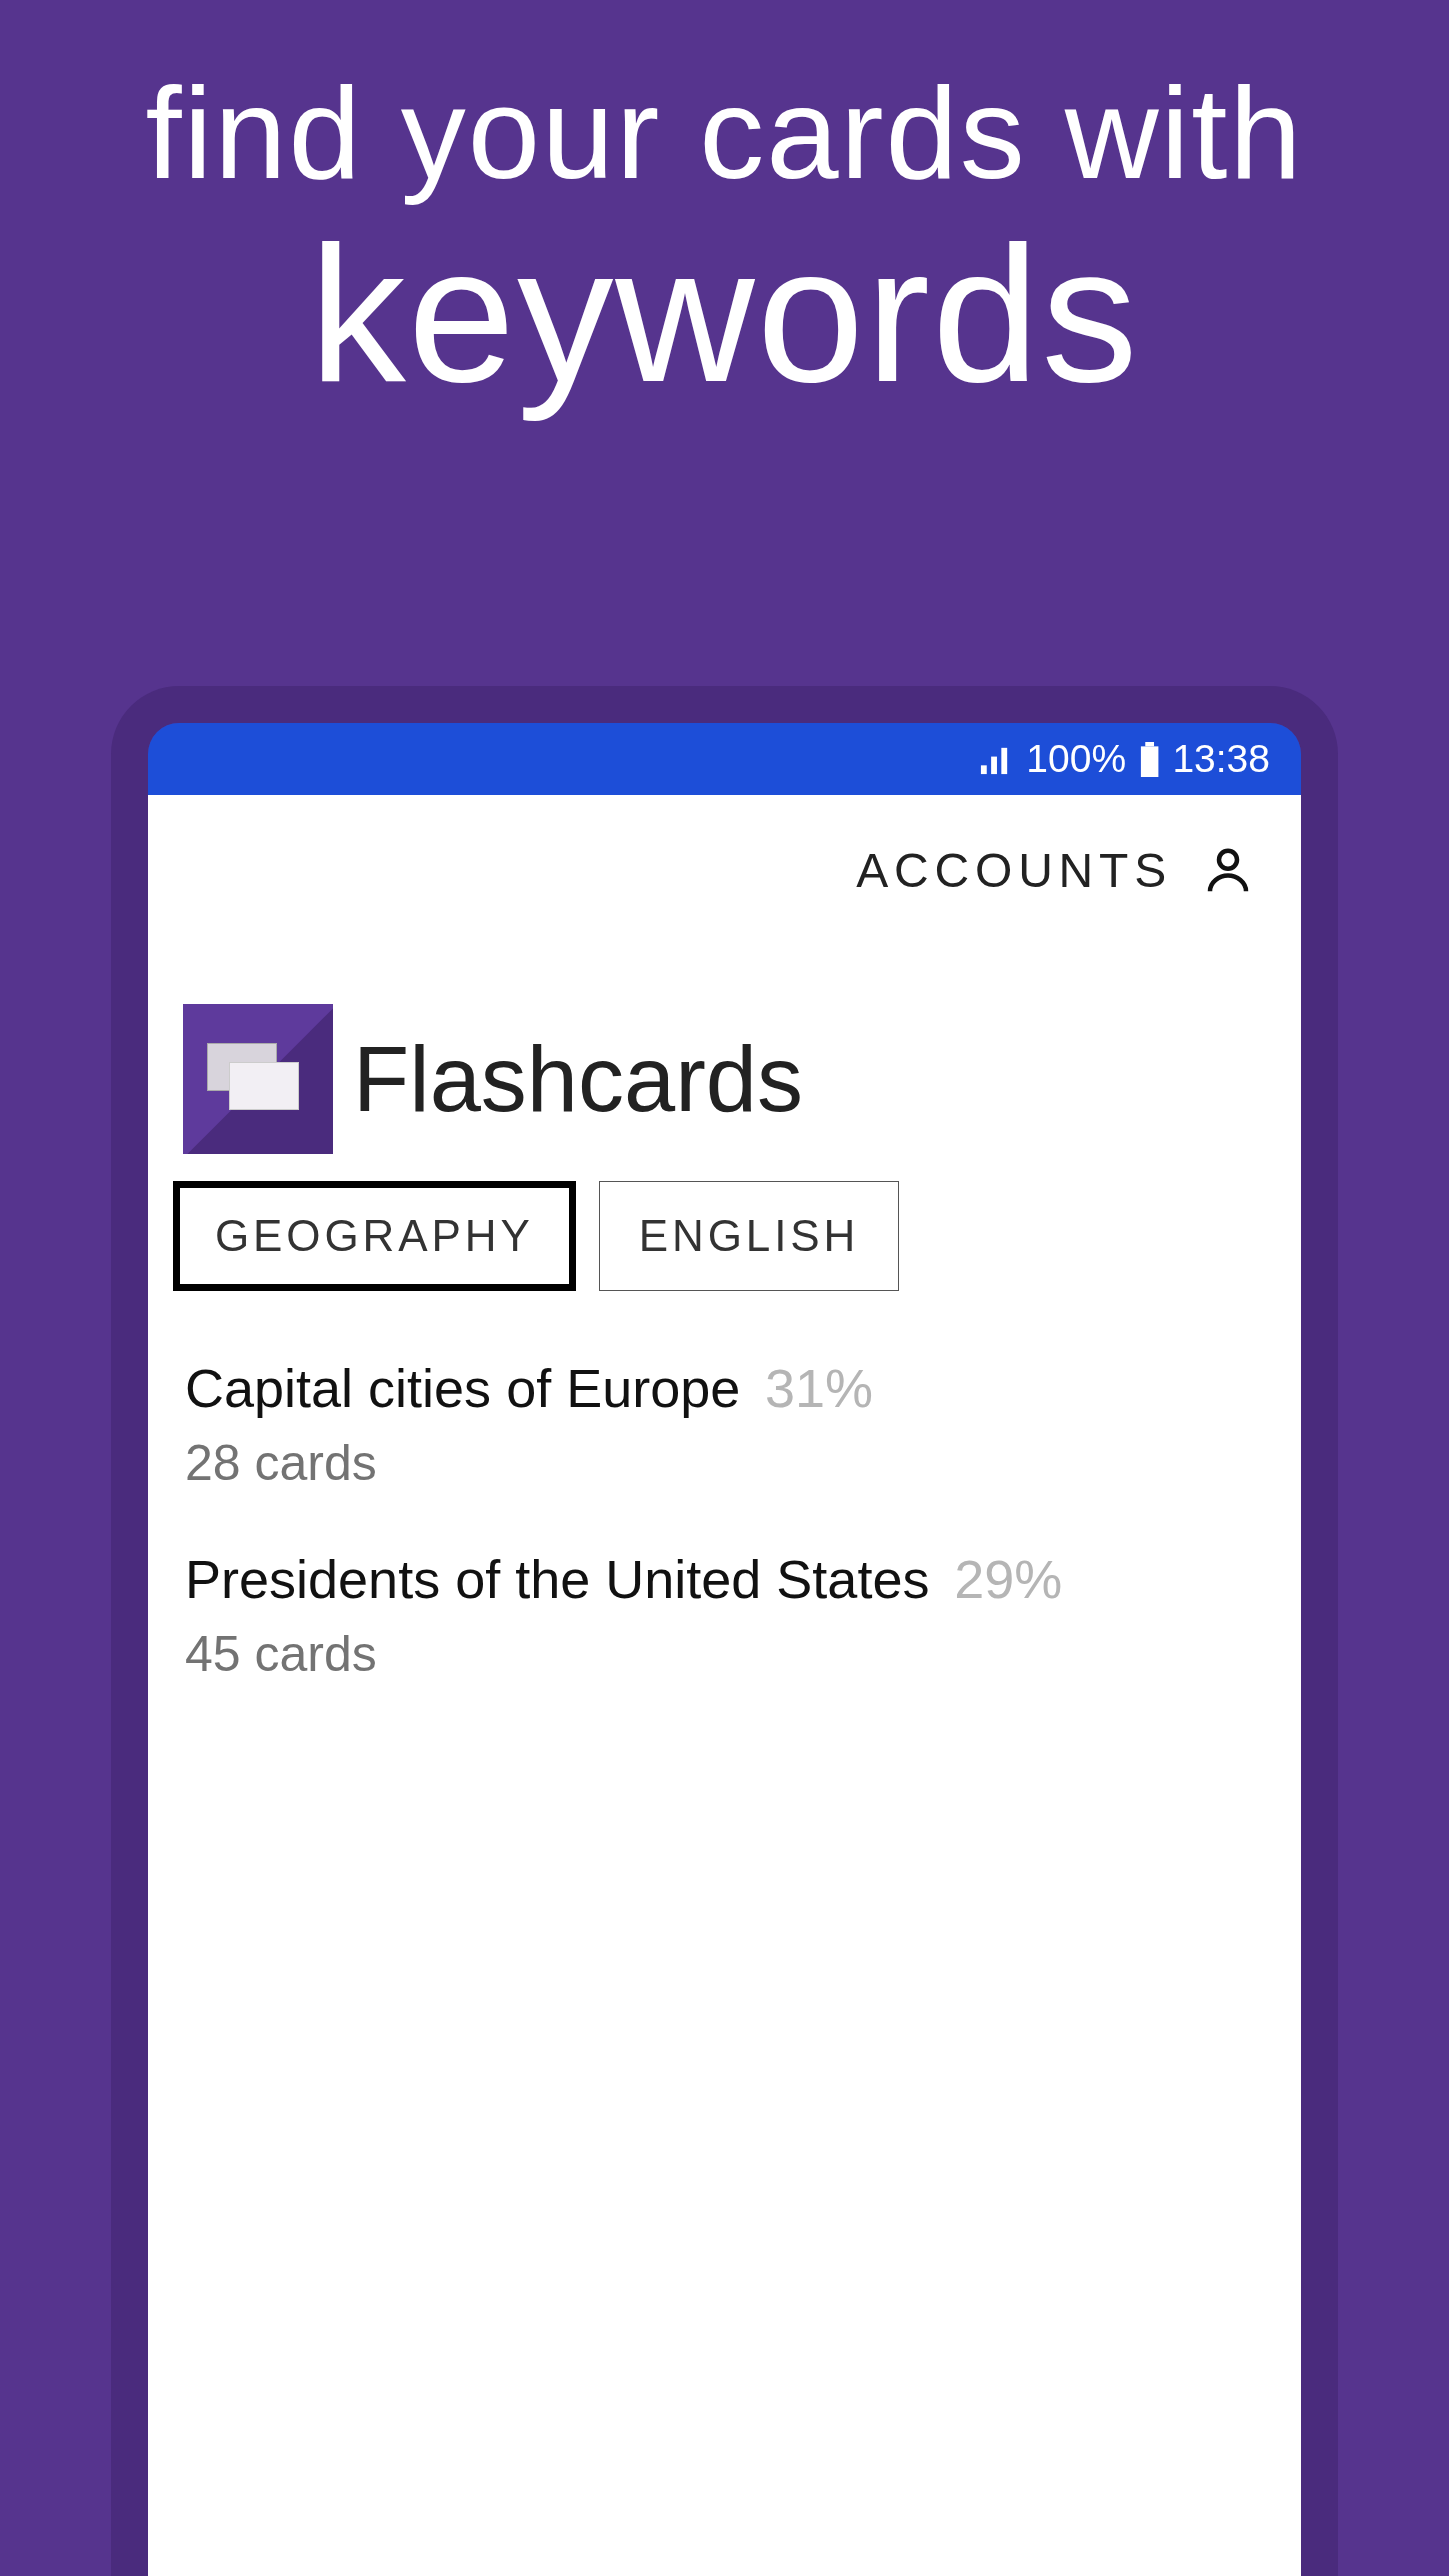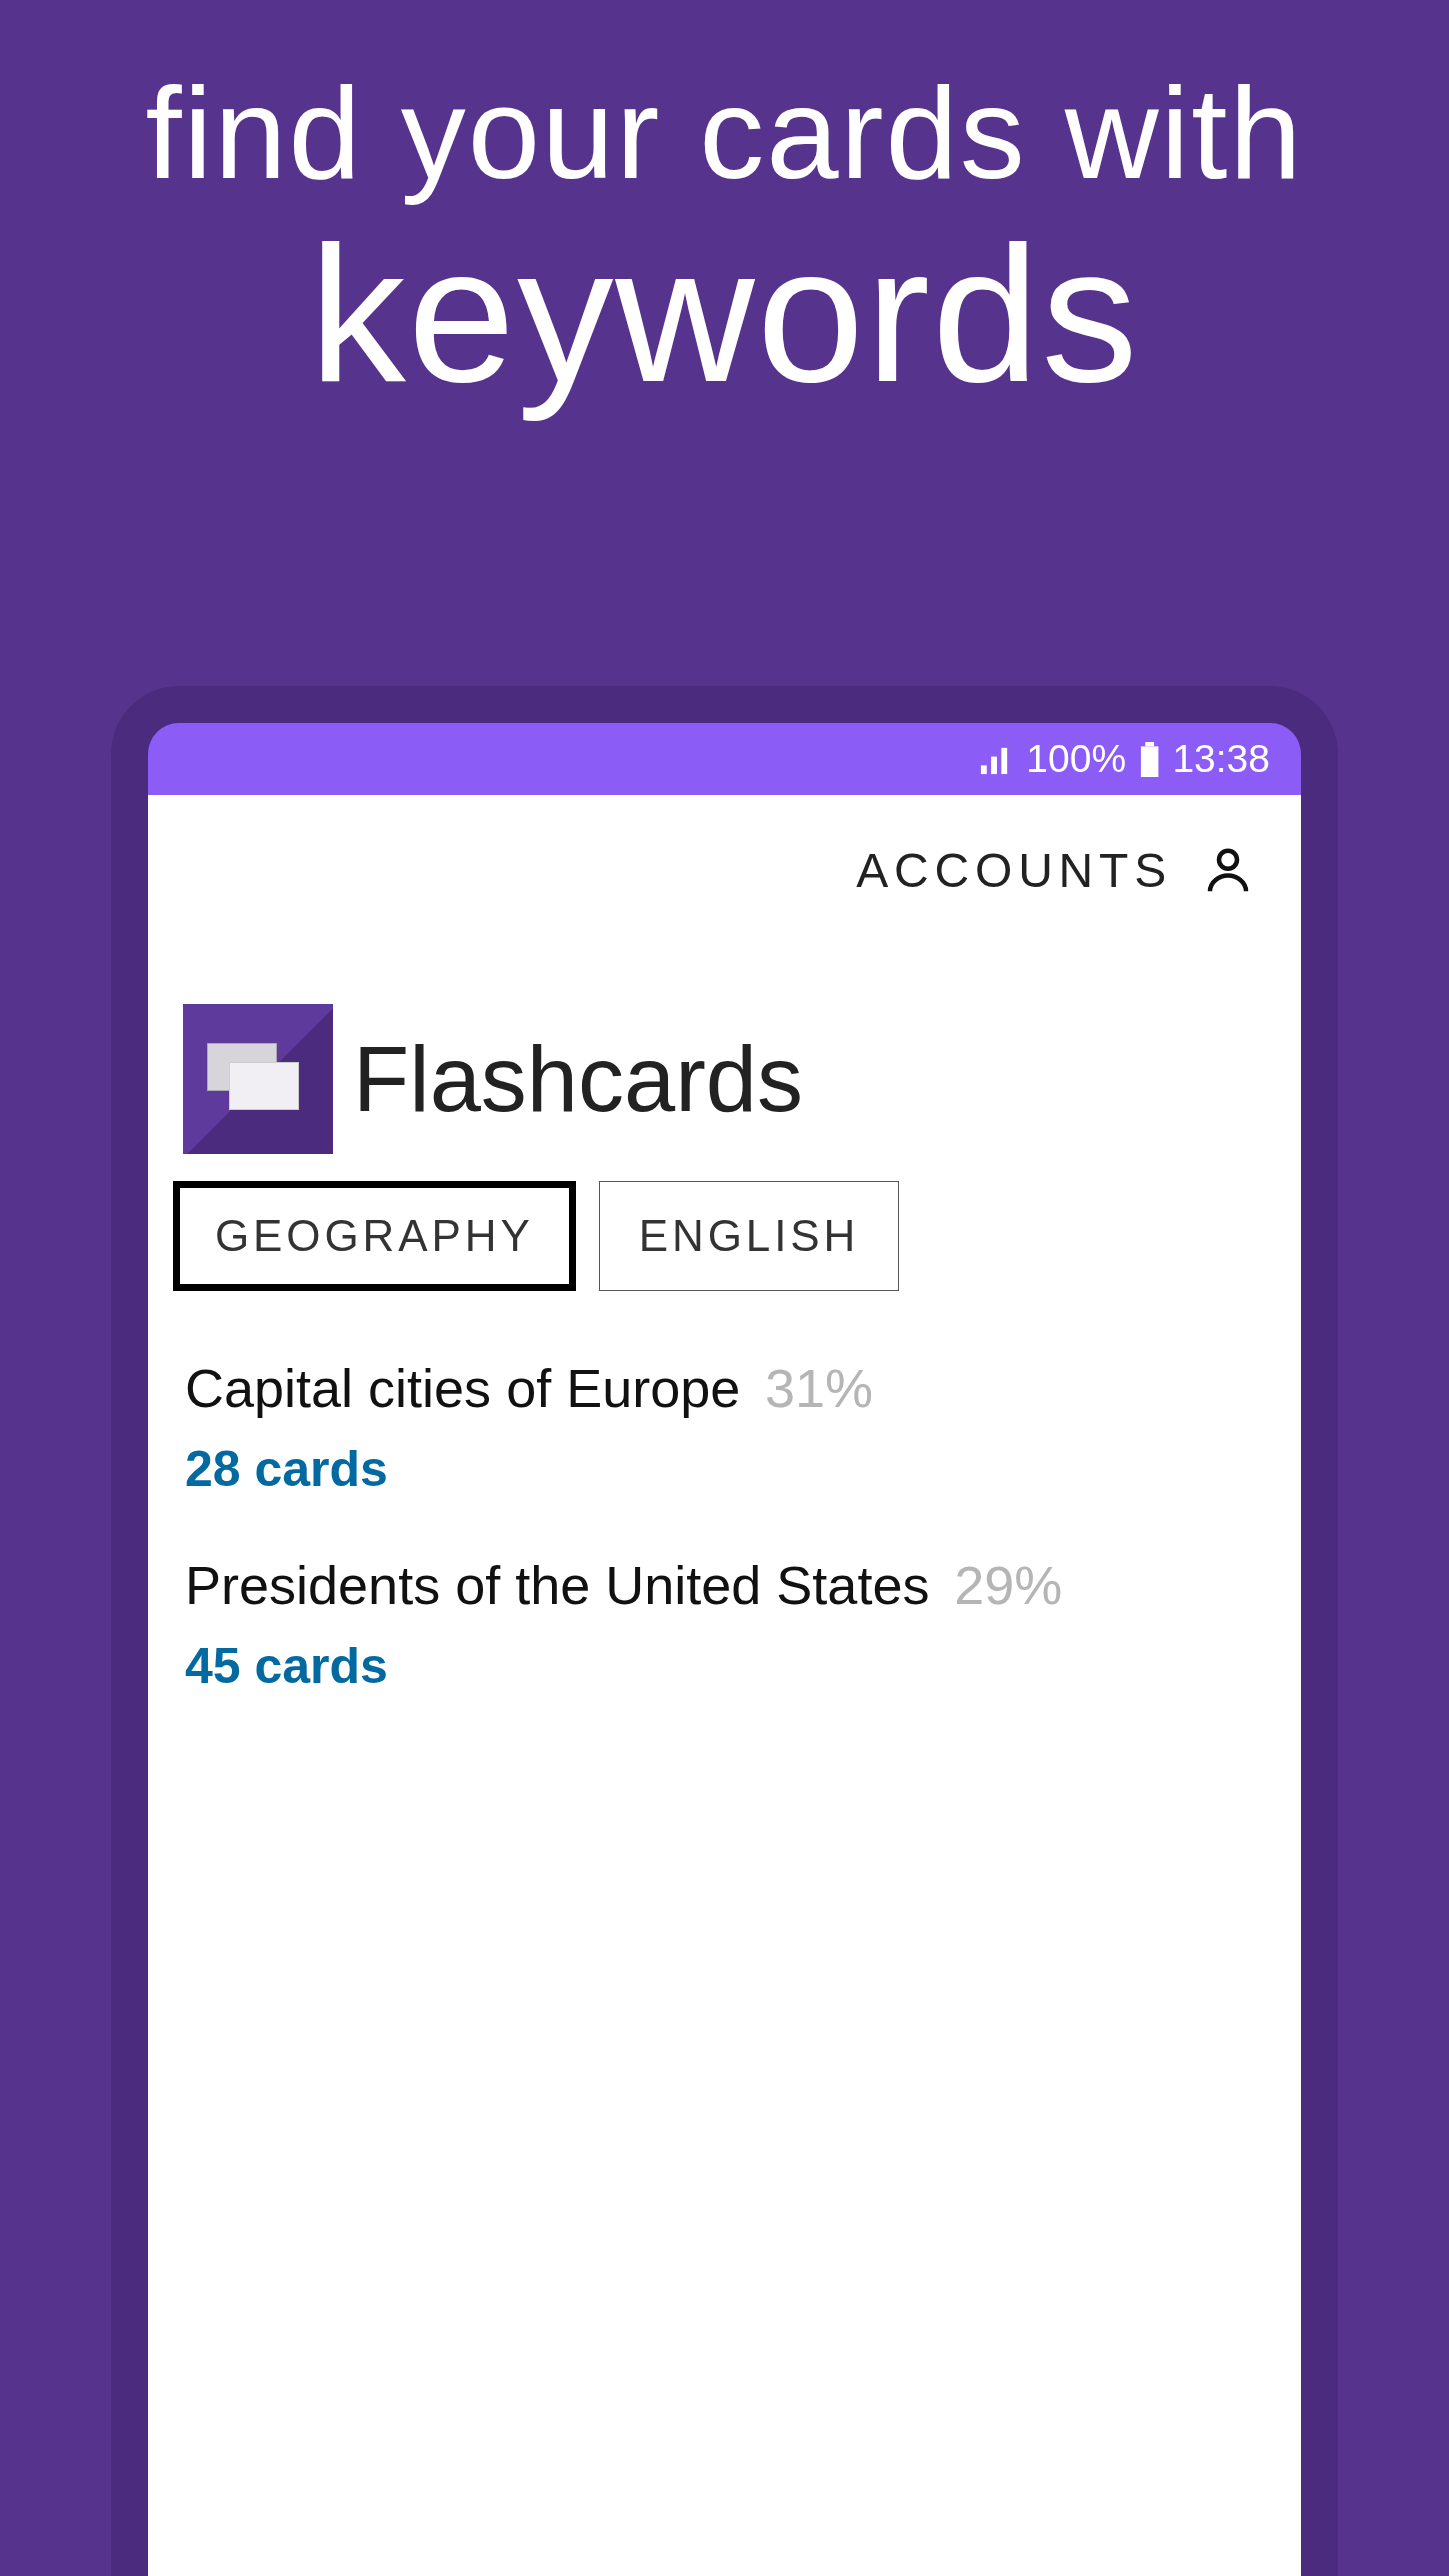--- a/index.html
+++ b/index.html
@@ -34,21 +34,21 @@
       width: 1227px;
       height: 1894px;
       background: #56348e;
       border: 37px solid #4a2b7d;
       border-bottom: none;
       border-radius: 68px 68px 0 0;
       overflow: hidden;
     }
     .status-bar {
       height: 72px;
-      background: #8b5cf6;
+      background: #1d4ed8;
       display: flex;
       justify-content: flex-end;
       align-items: center;
       padding-right: 31px;
       gap: 13.5px;
       color: #fff;
       font-size: 39px;
     }
     .signal-icon svg { display: block; }
     .battery-icon svg { display: block; }
@@ -159,23 +159,23 @@
       font-size: 54px;
       color: #111;
       font-weight: 300;
     }
     .deck-percent {
       color: #b5b5b5;
       margin-left: 9.7px;
     }
     .deck-count {
       font-size: 50px;
-      color: #0369a1;
-      font-weight: 700;
-      margin-top: 21px;
+      color: #737373;
+      font-weight: 400;
+      margin-top: 15px;
     }
   </style>
 </head>
 <body>
 
 <div class="promo-text">
   <div class="promo-line1">find your cards with</div>
   <div class="promo-line2">keywords</div>
 </div>
 

